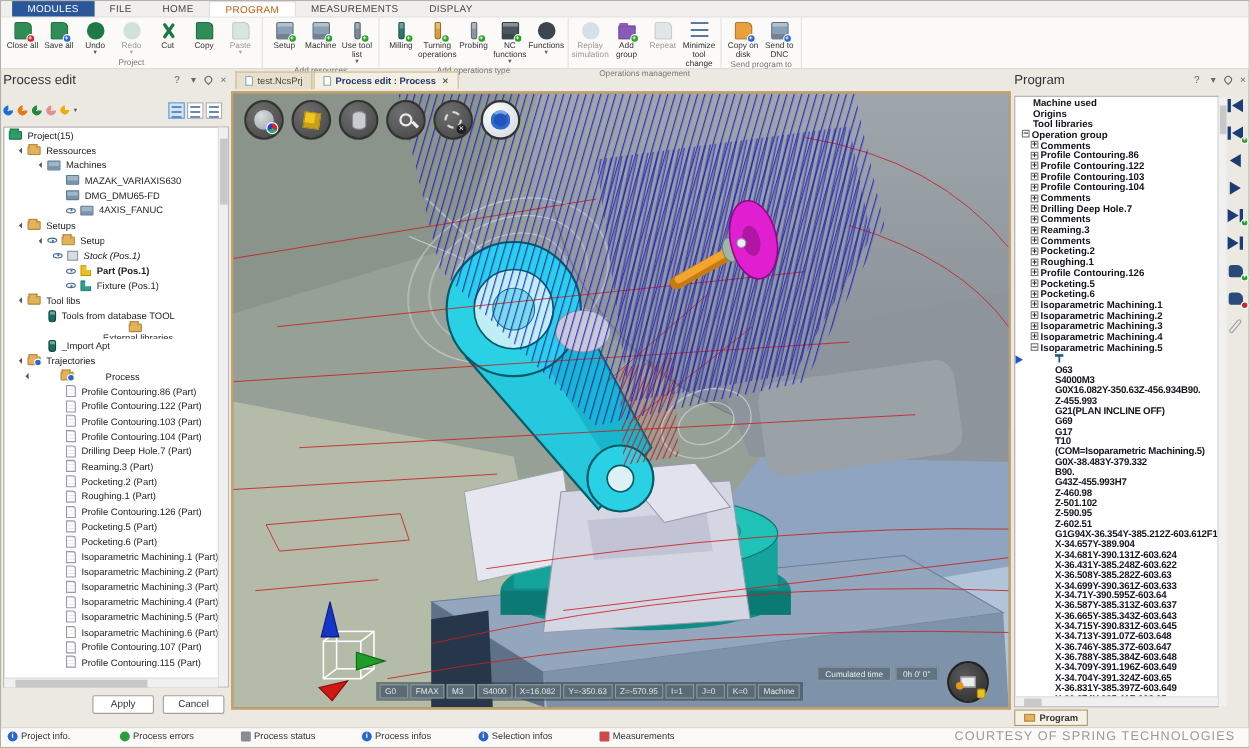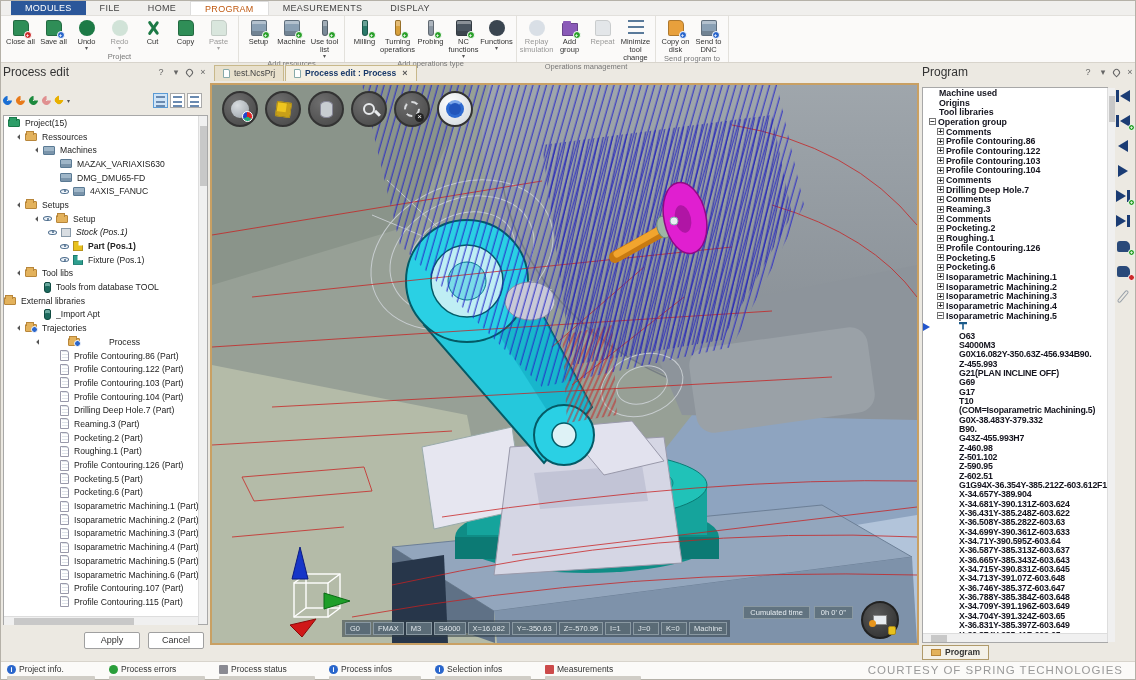--- a/index.html
+++ b/index.html
@@ -124,21 +124,21 @@
   .vbar { width:3px; height:12px; background:#1b3c74; }
   .dot-g { position:absolute; right:-3px; bottom:-3px; width:7px; height:7px; border-radius:50%; background:#2aa02a; border:1px solid #fff; color:#fff; font-size:6px; line-height:5px; text-align:center; font-weight:bold; }
   .dot-r { position:absolute; right:-3px; bottom:-3px; width:7px; height:7px; border-radius:50%; background:#cc2a2a; border:1px solid #fff; }
   .hand { width:13px; height:11px; background:#2a4a7a; border-radius:3px 5px 2px 2px; position:relative; }
   .clip { width:4px; height:15px; border:1.6px solid #9aa2aa; border-radius:3px; transform:rotate(40deg); background:transparent; }
   #rp-tab { position:absolute; left:0; top:580px; display:flex; align-items:center; gap:4px; font-size:8.5px; font-weight:bold; color:#333; background:#f4f1e8; border:1px solid #b09a6a; padding:1px 8px 2px; }
   .mini-folder { width:10px; height:7px; background:#e3b25c; border:1px solid #b8863a; }
 
   
   #statusbar { position:absolute; left:0; bottom:0; width:100%; height:18px; background:#fbfaf8; border-top:1px solid #d8d4cc; display:flex; align-items:flex-start; padding:2px 0 0 6px; gap:14px; }
-  .sbitem { display:flex; flex-direction:column; gap:2px; }
+  .sbitem { display:flex; flex-direction:row; gap:2px; }
   .sbitem .top { display:flex; align-items:center; gap:3px; font-size:8.5px; color:#333; }
   .sbar { height:4px; background:#d0cdc6; border-radius:1px; }
   .sb-ic { width:9px; height:9px; border-radius:50%; color:#fff; font-size:7px; line-height:9px; text-align:center; font-weight:bold; flex:none; }
   .sb-ic.square { border-radius:1px; }
   #footer-credit { position:absolute; right:12px; bottom:3px; font-size:11.5px; color:#9a9a9a; letter-spacing:1px; }
 </style>
 </head>
 <body>
 
 <div id="window">
@@ -403,34 +403,34 @@
         </div>
         <div class="trow" style="padding-left: 14px;">
           <span class="exp"></span>
           <span class="ticon i-folder"></span>
           <span class="lbl">Tool libs</span>
         </div>
         <div class="trow" style="padding-left: 40px;">
           <span class="ticon i-tool"></span>
           <span class="lbl">Tools from database TOOL</span>
         </div>
-        <div class="trow" style="">
+        <div class="trow" style="padding-left: 40px; flex-direction: column;">
           <span class="ticon i-folder"></span>
           <span class="lbl">External libraries</span>
         </div>
         <div class="trow" style="padding-left: 40px;">
           <span class="ticon i-tool"></span>
           <span class="lbl">_Import Apt</span>
         </div>
         <div class="trow" style="padding-left: 14px;">
           <span class="exp"></span>
           <span class="ticon i-folder bluedot"></span>
           <span class="lbl">Trajectories</span>
         </div>
-        <div class="trow" style="padding-left: 33px; gap: 24px;">
+        <div class="trow" style="padding-left: 20px; gap: 24px;">
           <span class="exp"></span>
           <span class="ticon i-folder bluedot"></span>
           <span class="lbl">Process</span>
         </div>
         <div class="trow" style="padding-left: 56px;">
           <span class="ticon i-doc"></span>
           <span class="lbl">Profile Contouring.86 (Part)</span>
         </div>
         <div class="trow" style="padding-left: 56px;">
           <span class="ticon i-doc"></span>

